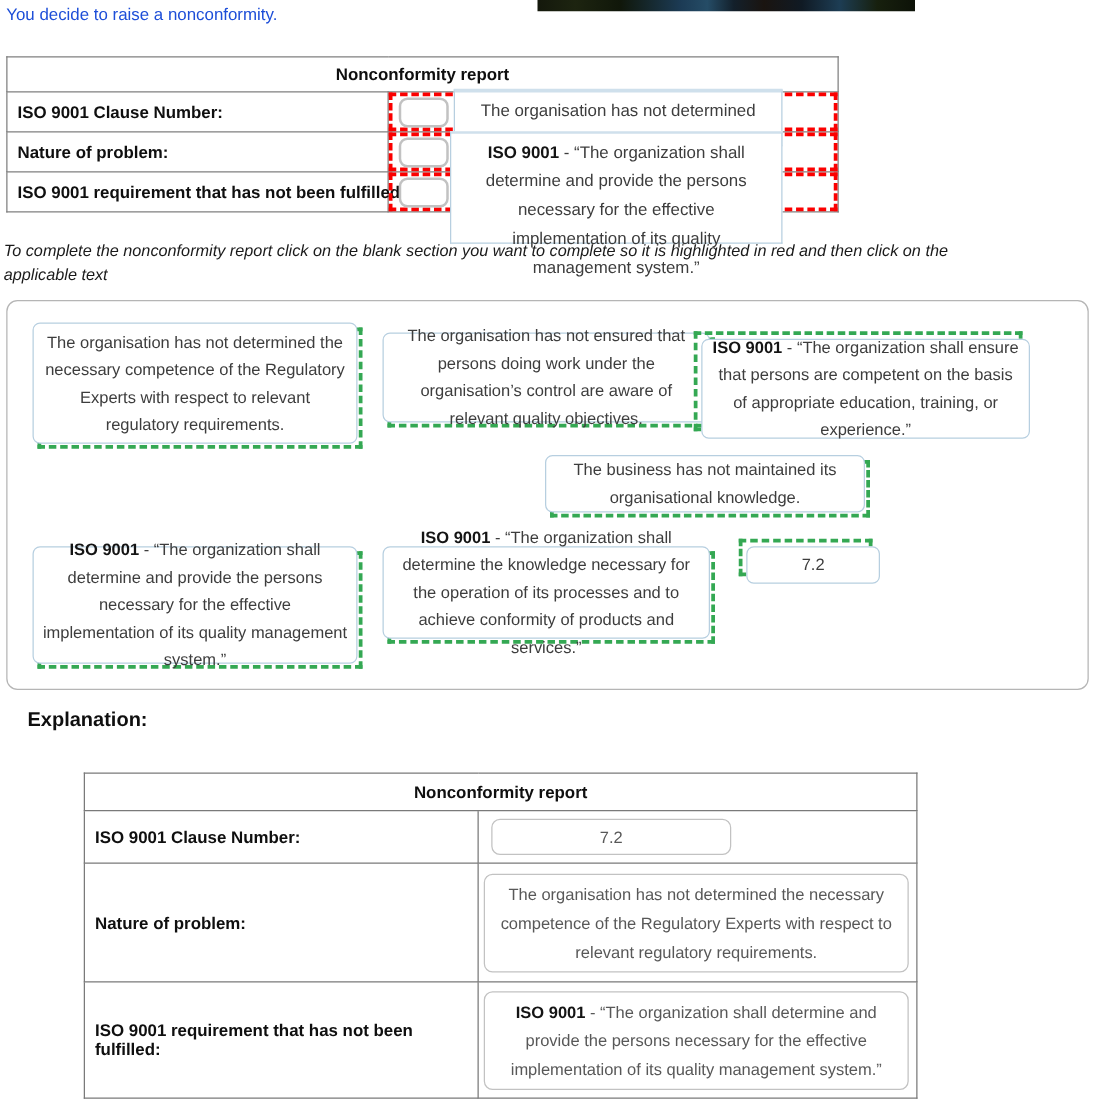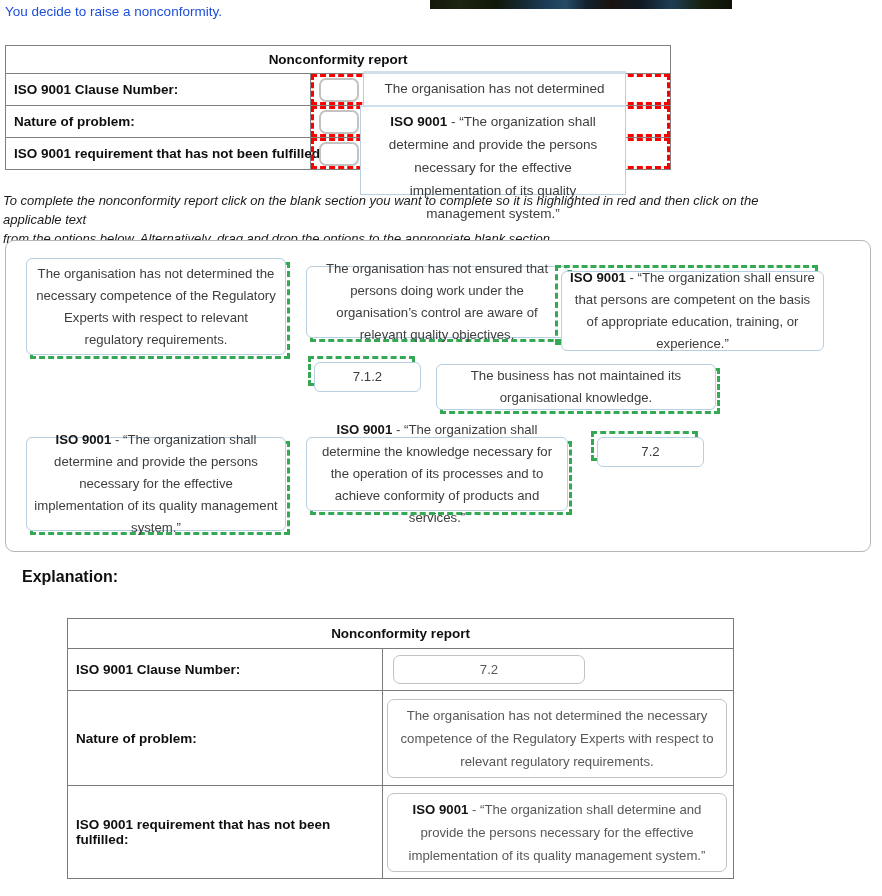--- a/index.html
+++ b/index.html
@@ -299,21 +299,20 @@
 
 <div class="float-card" id="float-card-1">
   <span>The organisation has not determined the necessary competence of the Regulatory Experts with respect to relevant regulatory requirements.</span>
 </div>
 <div class="float-card" id="float-card-2">
   <b>ISO 9001</b><span> - “The organization shall determine and provide the persons necessary for the effective implementation of its quality management system.”</span>
 </div>
 
 <div id="instructions">
   <div>To complete the nonconformity report click on the blank section you want to complete so it is highlighted in red and then click on the applicable text</div>
-  <div>from the options below. Alternatively, drag and drop the options to the appropriate blank section.</div>
 </div>
 
 <div id="options-panel">
 
   <div class="opt" style="left:20px; top:17px; width:260px; height:97px;">
     <span class="ghost"></span>
     <span class="card">
       <span><b></b><span>The organisation has not determined the necessary competence of the Regulatory Experts with respect to relevant regulatory requirements.</span></span>
     </span>
   </div>
@@ -325,28 +324,22 @@
     </span>
   </div>
 
   <div class="opt shift-up" style="left:552px; top:28px; width:263px; height:80px;">
     <span class="ghost"></span>
     <span class="card">
       <span><b>ISO 9001</b><span> - “The organization shall ensure that persons are competent on the basis of appropriate education, training, or experience.”</span></span>
     </span>
   </div>
 
-  <div class="opt shift-up" style="left:305px; top:119px; width:107px; height:30px;">
-    <span class="ghost"></span>
-    <span class="card">
-      <span><b></b><span>7.1.2</span></span>
-    </span>
-  </div>
-
-  <div class="opt" style="left:430px; top:123px; width:256px; height:46px;padding-left:24px;">
+
+  <div class="opt" style="left:430px; top:123px; width:256px; height:46px;">
     <span class="ghost"></span>
     <span class="card">
       <span><b></b><span>The business has not maintained its organisational knowledge.</span></span>
     </span>
   </div>
 
 
   <div class="opt" style="left:20px; top:196px; width:260px; height:94px;">
     <span class="ghost"></span>
     <span class="card">

